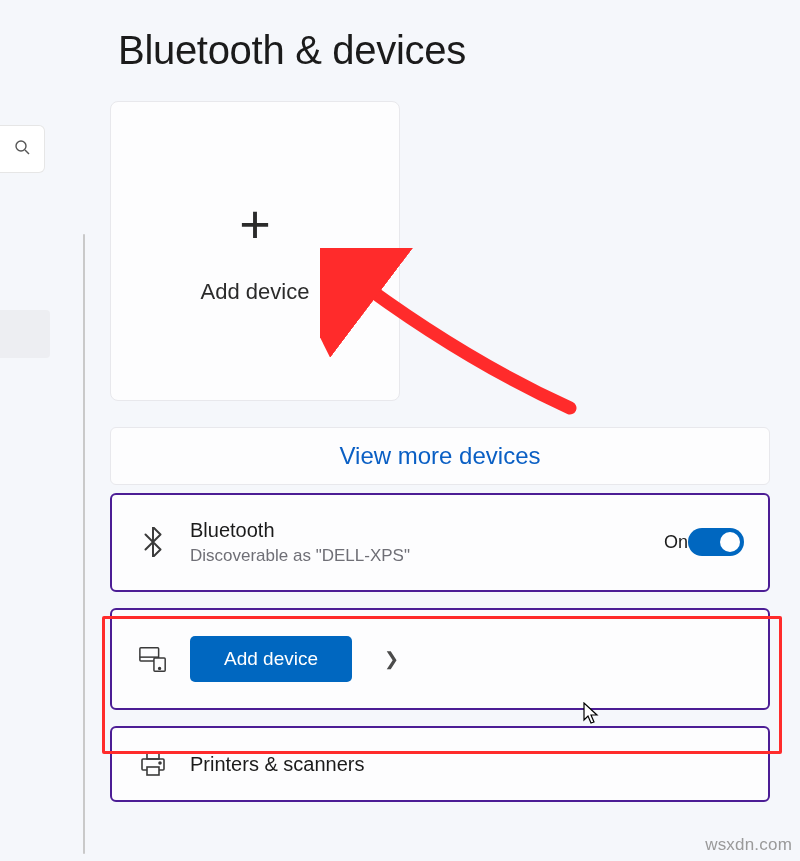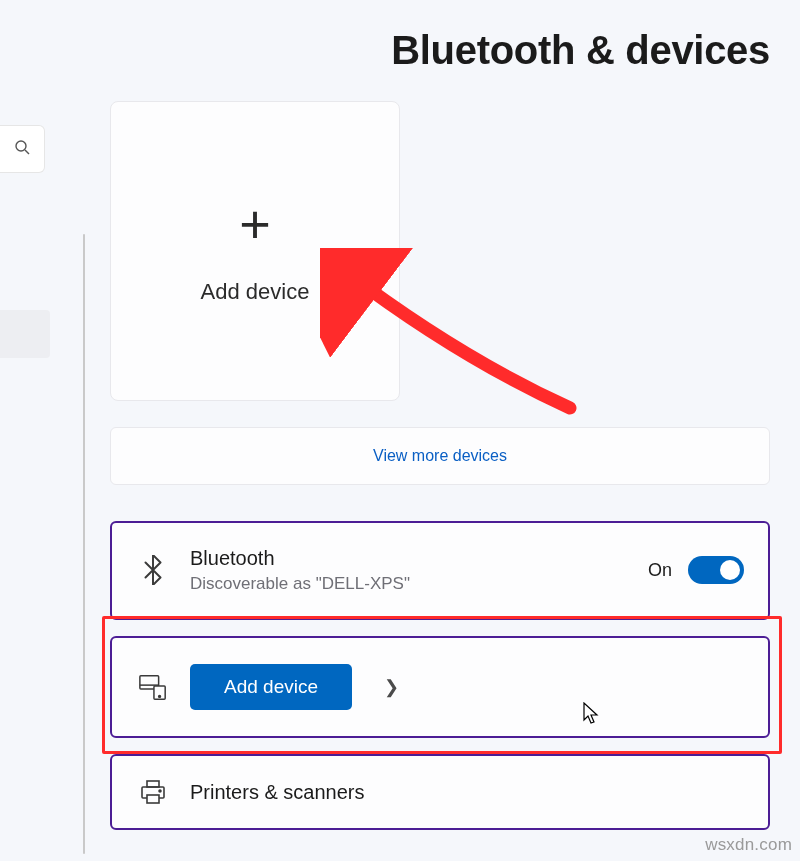--- a/index.html
+++ b/index.html
@@ -46,25 +46,24 @@
       border-radius: 1px;
     }
     .page {
       position: absolute;
       left: 110px;
       top: 20px;
       right: 30px;
     }
     h1.page-title {
       font-size: 40px;
-      font-weight: 700;
+      font-weight: 400;
       color: #1b1b1b;
       margin: 8px 0 28px 8px;
       letter-spacing: -0.3px;
-      text-align: right;
     }
     .add-device-tile {
       width: 290px;
       height: 300px;
       background: #fdfdfe;
       border: 1px solid #e8e8ec;
       border-radius: 8px;
       display: flex;
       flex-direction: column;
       align-items: center;
@@ -85,22 +84,22 @@
     .view-more {
       width: 100%;
       height: 58px;
       background: #fdfdfe;
       border: 1px solid #e8e8ec;
       border-radius: 6px;
       display: flex;
       align-items: center;
       justify-content: center;
       color: #0a5fc4;
-      font-size: 16px;
-      margin-bottom: 36px;
+      font-size: 24px;
+      margin-bottom: 8px;
       cursor: pointer;
     }
     .card {
       width: 100%;
       background: #fdfdfe;
       border: 2px solid #4c1d95;
       border-radius: 6px;
       display: flex;
       align-items: center;
       padding: 22px 24px;
@@ -128,21 +127,20 @@
     }
     .card-sub {
       font-size: 17px;
       color: #6f6f76;
       line-height: 1.35;
       margin-top: 2px;
     }
     .toggle-wrap {
       display: flex;
       align-items: center;
-      gap: 16px;
     }
     .toggle-label {
       font-size: 18px;
       color: #1b1b1b;
     }
     .toggle {
       width: 56px;
       height: 28px;
       background: #0067c0;
       border-radius: 14px;

